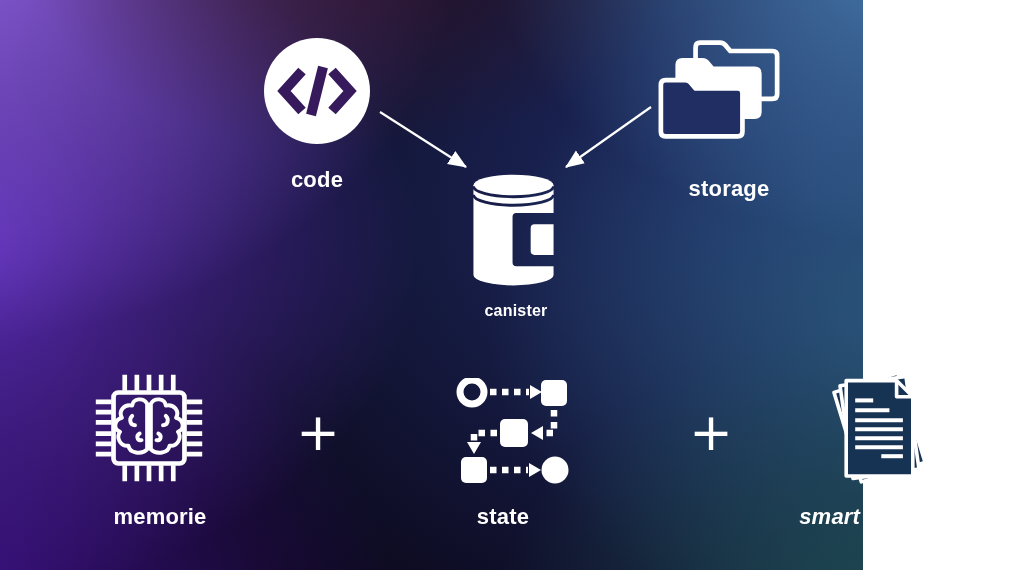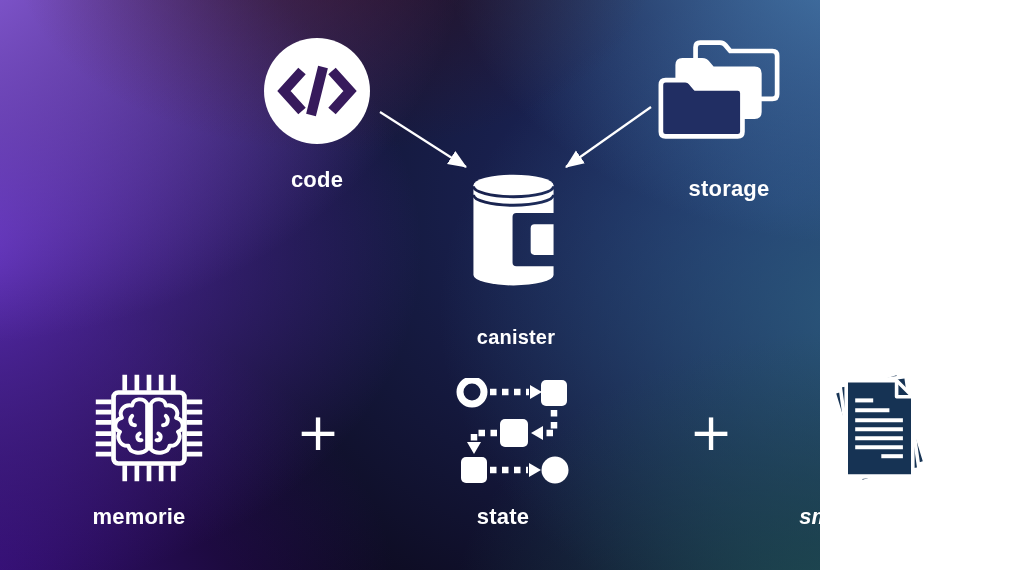--- a/index.html
+++ b/index.html
@@ -13,29 +13,30 @@
     background:
       radial-gradient(520px 320px at 41% -8%, rgba(62,18,30,0.55) 0%, rgba(62,18,30,0) 62%),
       radial-gradient(950px 740px at -8% -12%, rgba(150,101,238,0.97) 0%, rgba(150,101,238,0) 56%),
       radial-gradient(760px 560px at -6% 44%, rgba(100,48,200,0.92) 0%, rgba(100,48,200,0) 62%),
       radial-gradient(720px 520px at -6% 106%, rgba(60,16,133,0.96) 0%, rgba(60,16,133,0) 62%),
       radial-gradient(780px 560px at 107% -12%, rgba(76,134,185,0.95) 0%, rgba(76,134,185,0) 56%),
       radial-gradient(650px 480px at 104% 110%, rgba(30,78,82,0.95) 0%, rgba(30,78,82,0) 62%),
       radial-gradient(720px 560px at 108% 55%, rgba(45,96,128,0.88) 0%, rgba(45,96,128,0) 62%),
       radial-gradient(1150px 820px at 96% 35%, rgba(35,52,120,0.9) 0%, rgba(35,52,120,0) 66%),
       #0b0718;
+    padding-left: 43px;
   }
   .abs{position:absolute;}
   .label{
     position:absolute;
     transform:translateX(-50%);
     color:#ffffff;font-weight:700;font-size:22px;
     white-space:nowrap;letter-spacing:0.2px;
   }
-  .label.big{font-size:20px;margin-top:24px;}
+  .label.big{font-size:16px;}
   .plus{
     position:absolute;transform:translate(-50%,-50%);
     color:#ffffff;font-family:"DejaVu Sans",sans-serif;
     font-size:52px;font-weight:400;line-height:1;
   }
   svg{display:block;}
   .arrows{position:absolute;left:0;top:0;pointer-events:none;}
 </style>
 </head>
 <body>
@@ -96,21 +97,21 @@
       <g stroke-width="4.2" stroke-linecap="round" stroke-linejoin="round">
         <path d="M58,34 C54,27 43,28 42,36 C33,34 27,42 31,49 C23,51 21,61 29,64 C24,71 30,80 38,79 C39,87 52,89 58,83 Z"></path>
         <path d="M62,34 C66,27 77,28 78,36 C87,34 93,42 89,49 C97,51 99,61 91,64 C96,71 90,80 82,79 C81,87 68,89 62,83 Z"></path>
         <path d="M42,47 C38,51 40,57 45,57"></path>
         <path d="M50,66 C46,68 47,74 52,73"></path>
         <path d="M78,47 C82,51 80,57 75,57"></path>
         <path d="M70,66 C74,68 73,74 68,73"></path>
       </g>
     </g>
   </svg>
-  <div class="label" style="left:139px;top:504px;text-align:right;">memorie</div>
+  <div class="label" style="left:160px;top:504px;text-align:right;">memorie</div>
 
   <div class="plus" style="left:318px;top:432px;">+</div>
 
   <svg class="abs" style="left:445px;top:378px;" width="132" height="112" viewBox="0 0 132 112">
     <g fill="#ffffff" stroke="none">
       <rect x="96" y="2" width="26" height="26" rx="5"></rect>
       <rect x="55" y="41" width="28" height="28" rx="5"></rect>
       <rect x="16" y="79" width="26" height="26" rx="5"></rect>
       <circle cx="110" cy="92" r="13.5"></circle>
       <path d="M85,7 L97,14 L85,21 Z"></path>

